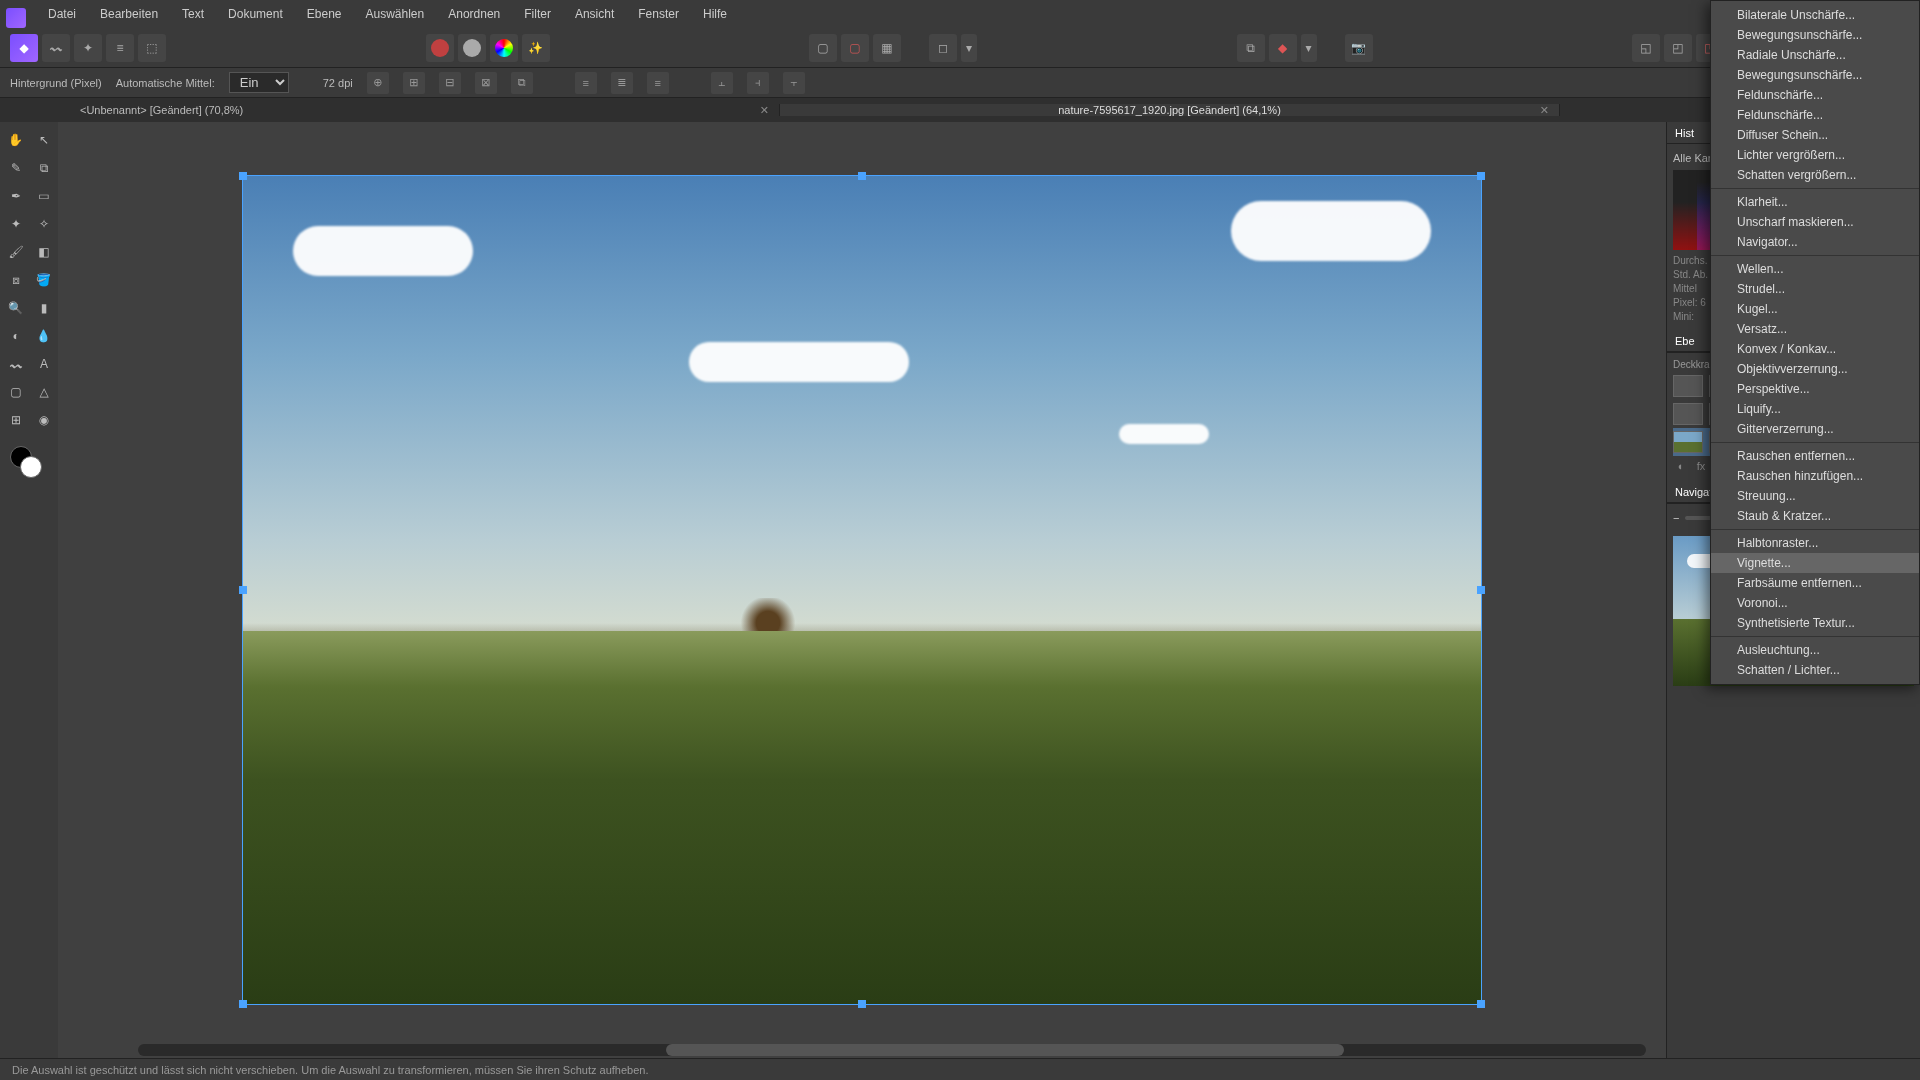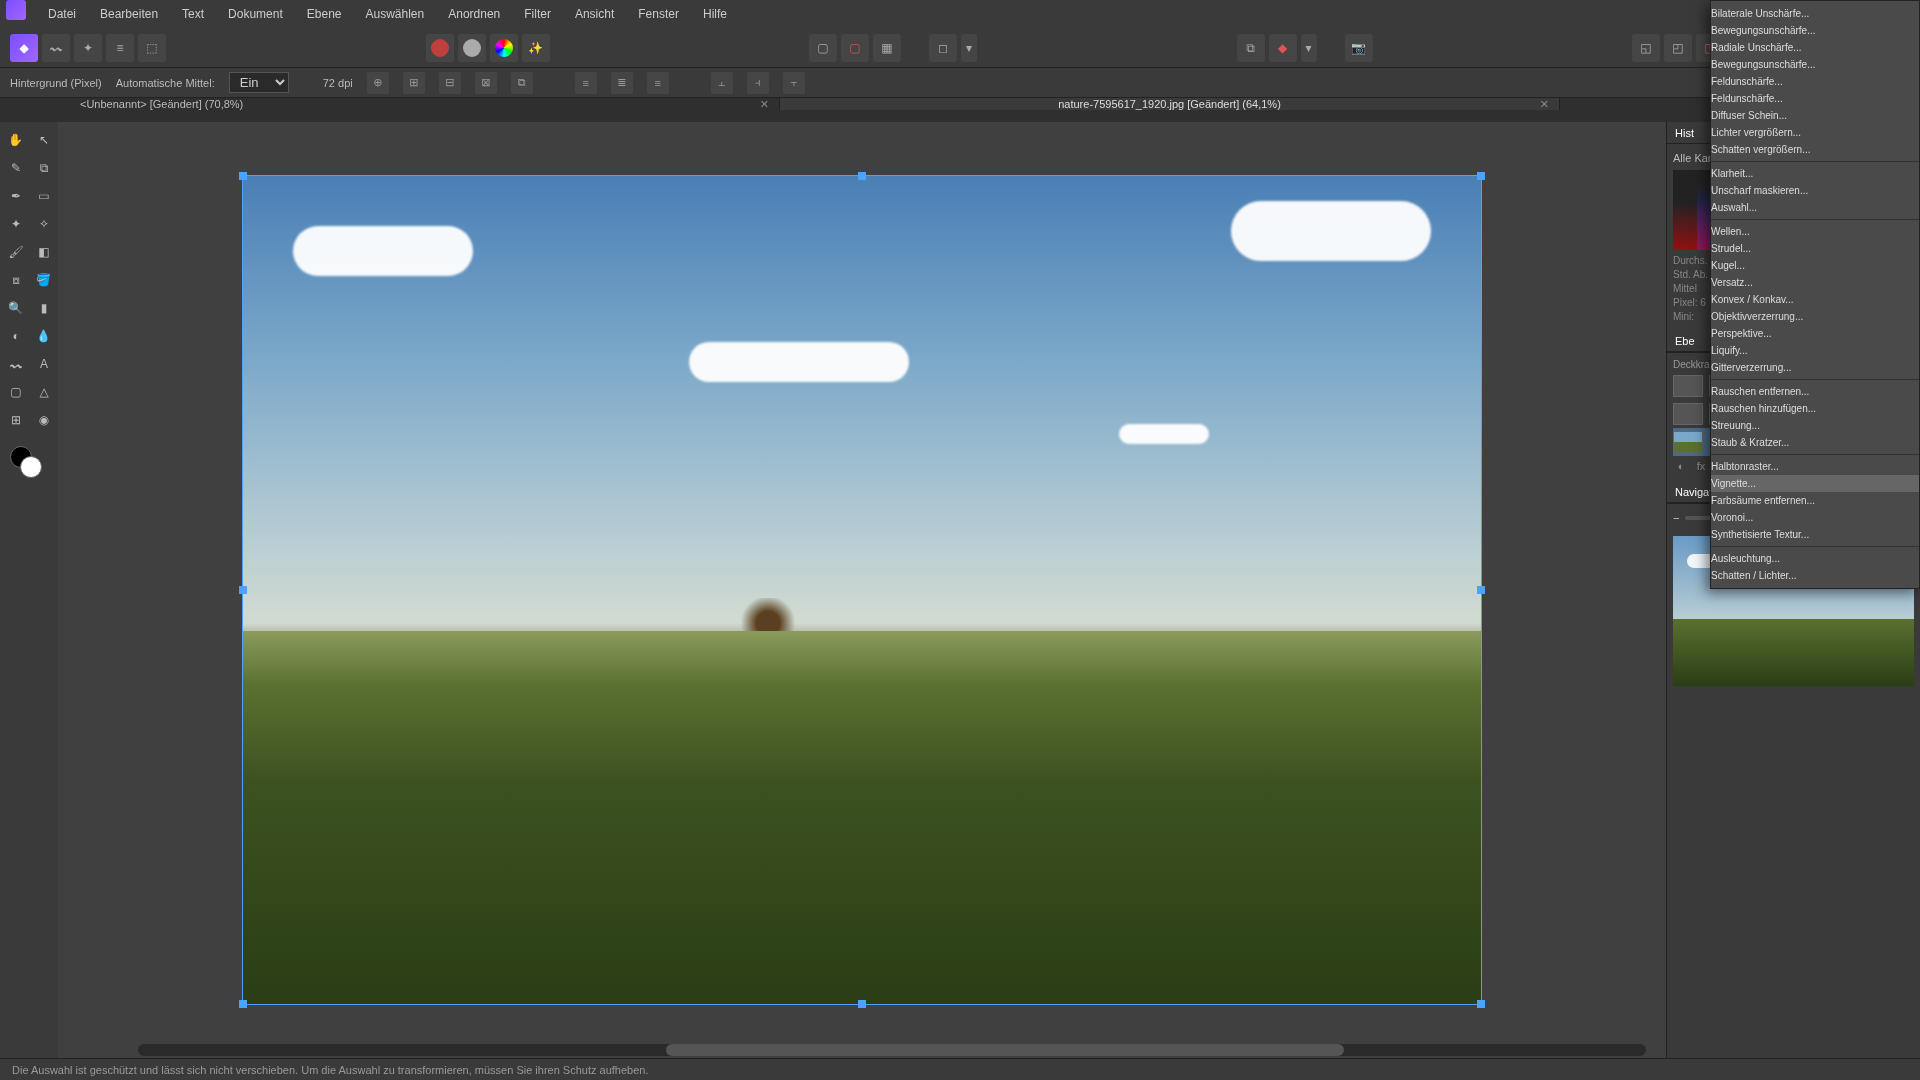--- a/index.html
+++ b/index.html
@@ -1,37 +1,37 @@
 <!DOCTYPE html>
 <html><head>
 <meta charset="utf-8">
 <style>
 * { margin: 0; padding: 0; box-sizing: border-box; font-family: -apple-system, "Segoe UI", Arial, sans-serif; }
 body { background: #2a2a2a; color: #ccc; width: 1920px; height: 1080px; overflow: hidden; font-size: 12px; position: relative; }
 
 
-.menubar { background: #3a3a3a; height: 28px; display: flex; align-items: flex-start; padding: 0 6px; gap: 0; }
+.menubar { background: #3a3a3a; height: 28px; display: flex; align-items: flex-end; padding: 0 6px; gap: 0; }
 .app-icon { width: 20px; height: 20px; background: linear-gradient(135deg,#7b4fff,#a066ff); border-radius: 3px; margin-right: 10px; }
 .menu-item { padding: 0 12px; height: 28px; line-height: 28px; color: #ccc; cursor: pointer; }
 
 
 .toolbar { background: #3a3a3a; height: 40px; display: flex; align-items: center; padding: 0 10px; gap: 8px; border-bottom: 1px solid #222; }
 .tool-icon { width: 28px; height: 28px; background: #454545; border-radius: 3px; display:flex;align-items:center;justify-content:center; color:#aaa; font-size:12px;}
 .tool-group { display: flex; gap: 4px; align-items: center; }
 .spacer { flex: 1; }
 .color-swatch { width:18px; height:18px; border-radius:50%; }
 
 
 .contextbar { background: #3a3a3a; height: 30px; display: flex; align-items: center; padding: 0 10px; gap: 14px; border-bottom: 1px solid #222; font-size:11px; }
 .ctx-label { color: #bbb; }
 .ctx-select { background:#2a2a2a; color:#ccc; border:1px solid #555; padding:1px 6px; font-size:13px; min-width:60px;}
 .ctx-btn { width:22px; height:22px; background:#454545; border-radius:2px; display:flex;align-items:center;justify-content:center; color:#999; font-size:11px;}
 
 
-.tabbar { background: #2f2f2f; height: 24px; display: flex; align-items: flex-start; }
+.tabbar { background: #2f2f2f; height: 24px; display: flex; align-items: center; }
 .doc-tab { padding: 0 12px; display: flex; align-items: center; gap: 8px; font-size: 11px; color: #bbb; border-right:1px solid #222; position:relative;}
 .doc-tab.active { background: #3a3a3a; color: #ddd; }
 .tab-close { color:#888; cursor:pointer; font-size:11px; }
 .doc-tab:nth-child(2){ flex:0 0 780px; justify-content:center;}
 .doc-tab:nth-child(2) .tab-close{position:absolute; right:10px;}
 
 
 .main { display: flex; height: calc(100% - 28px - 40px - 30px - 24px - 22px); }
 
 
@@ -82,21 +82,21 @@
 .nav-preview{height:150px;background:#222;position:relative;margin-top:8px;overflow:hidden;}
 .nav-sky{position:absolute;top:0;left:0;right:0;height:55%;background:linear-gradient(#6a9bc5,#b8cdd4);}
 .nav-ground{position:absolute;bottom:0;left:0;right:0;height:45%;background:linear-gradient(#5a7030,#2a3d15);}
 .nav-cloud{position:absolute;background:#fff;border-radius:20px;opacity:0.9;}
 
 
 .statusbar { height:22px; background:#3a3a3a; color:#999; font-size:11px; display:flex; align-items:center; padding:0 12px; border-top:1px solid #222;}
 
 
 .filter-menu { position:absolute; top:0; right:0; width:210px; background:#4a4a4a; border:1px solid #222; z-index:1000; padding:4px 0; box-shadow:-4px 4px 12px rgba(0,0,0,0.5);}
-.filter-item { padding:3px 0; font-size:10px; color:#ddd; cursor:pointer; white-space:nowrap;}
+.filter-item { padding:3px 26px; font-size:12px; color:#ddd; cursor:pointer; white-space:nowrap;}
 .filter-item.highlighted { background:#666; }
 .filter-sep { height:1px; background:#333; margin:3px 0;}
 </style>
 </head>
 <body>
 
 <div class="menubar">
   <div class="app-icon"></div>
   <div class="menu-item">Datei</div>
   <div class="menu-item">Bearbeiten</div>
@@ -342,21 +342,21 @@
     <div class="filter-item">Radiale Unschärfe...</div>
     <div class="filter-item">Bewegungsunschärfe...</div>
     <div class="filter-item">Feldunschärfe...</div>
     <div class="filter-item">Feldunschärfe...</div>
     <div class="filter-item">Diffuser Schein...</div>
     <div class="filter-item">Lichter vergrößern...</div>
     <div class="filter-item">Schatten vergrößern...</div>
     <div class="filter-sep"></div>
     <div class="filter-item">Klarheit...</div>
     <div class="filter-item">Unscharf maskieren...</div>
-    <div class="filter-item">Auswahl...</div>
+    <div class="filter-item">Navigator...</div>
     <div class="filter-sep"></div>
     <div class="filter-item">Wellen...</div>
     <div class="filter-item">Strudel...</div>
     <div class="filter-item">Kugel...</div>
     <div class="filter-item">Versatz...</div>
     <div class="filter-item">Konvex / Konkav...</div>
     <div class="filter-item">Objektivverzerrung...</div>
     <div class="filter-item">Perspektive...</div>
     <div class="filter-item">Liquify...</div>
     <div class="filter-item">Gitterverzerrung...</div>

